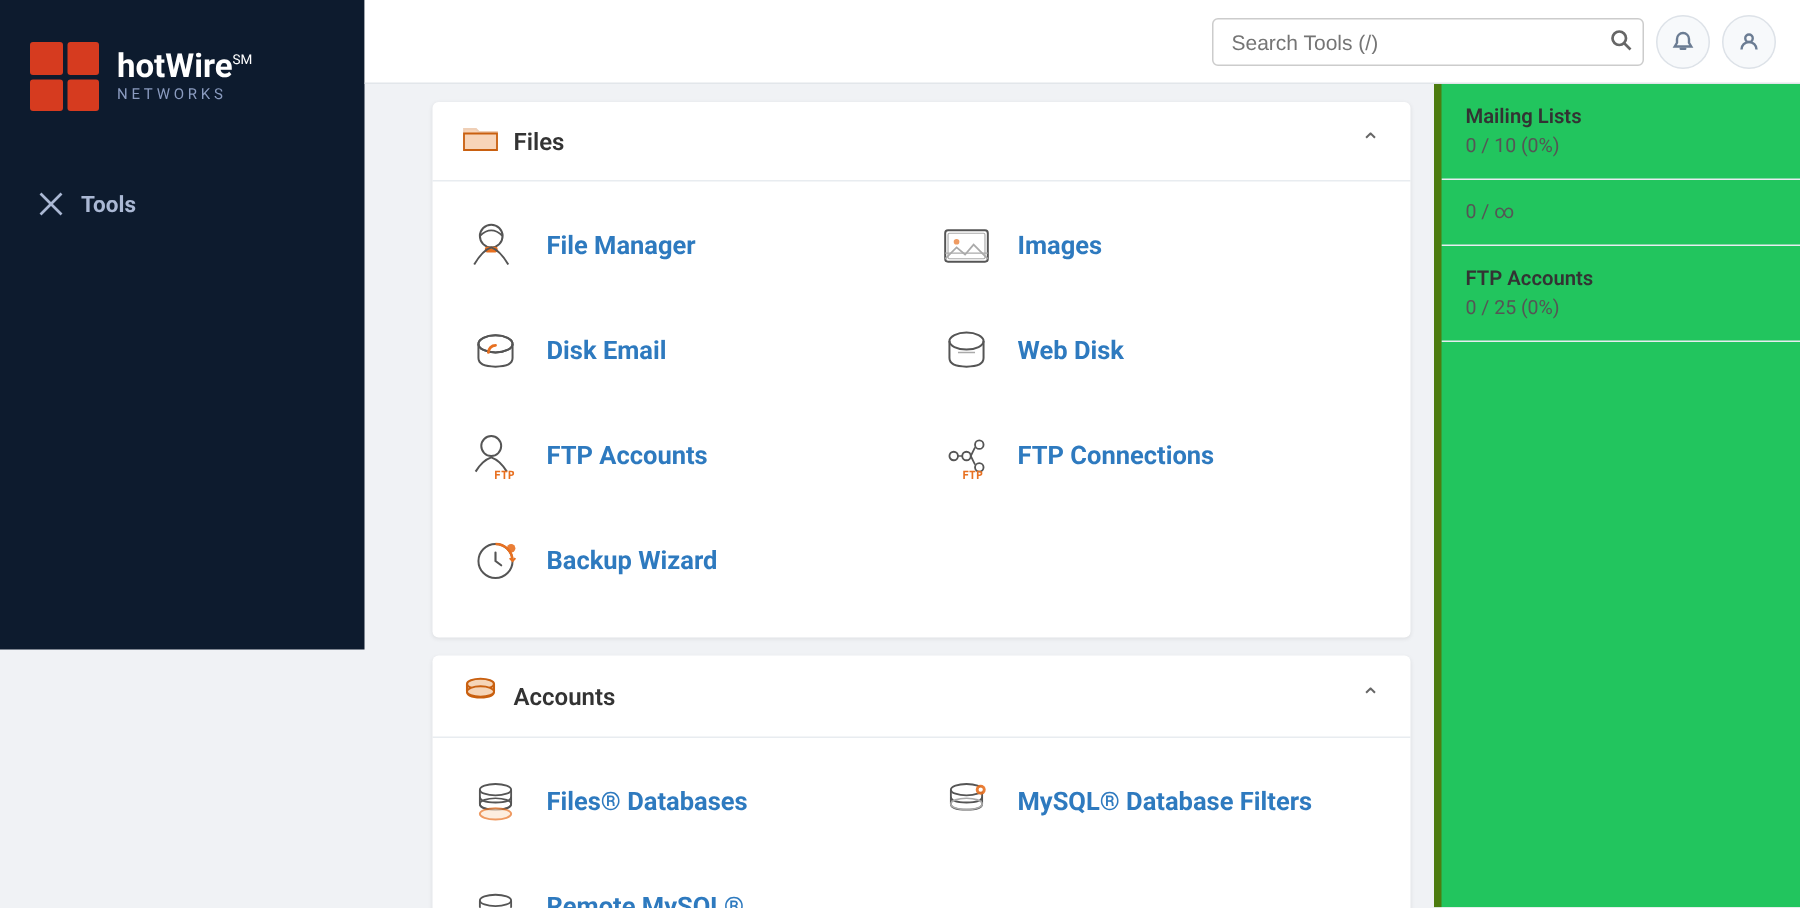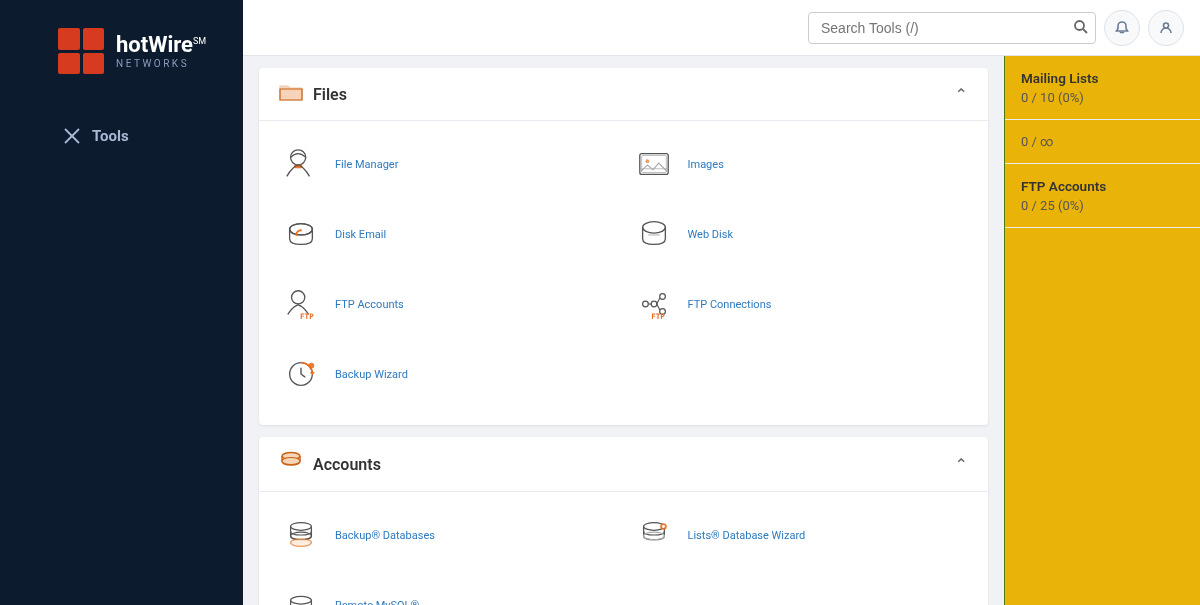--- a/index.html
+++ b/index.html
@@ -6,22 +6,21 @@
     body { font-family: -apple-system, BlinkMacSystemFont, 'Segoe UI', Roboto, sans-serif; background: #f0f2f5; display: flex; height: 605px; overflow: hidden; }
 
     
     .sidebar {
       width: 243px;
       background: #0d1b2e;
       color: white;
       flex-shrink: 0;
       display: flex;
       flex-direction: column;
-      height: 605px;
-      padding-left: 38px;
+      height: 433px;
     }
     .logo-area {
       padding: 28px 20px 20px 20px;
       display: flex;
       align-items: center;
       gap: 12px;
     }
     .sidebar-nav { padding: 20px 0; }
     .sidebar-item {
       display: flex;
@@ -105,20 +104,21 @@
       padding: 12px 16px;
       background: #f0f2f5;
     }
 
     
     .section-card {
       background: #fff;
       border-radius: 4px;
       margin-bottom: 12px;
       box-shadow: 0 1px 3px rgba(0,0,0,0.08);
+      margin-left: 29px;
     }
     .section-header {
       display: flex;
       align-items: center;
       justify-content: space-between;
       padding: 14px 20px;
       border-bottom: 1px solid #e8ecf0;
       cursor: pointer;
     }
     .section-header-left {
@@ -138,43 +138,43 @@
     }
     .tool-item {
       display: flex;
       align-items: center;
       gap: 10px;
       padding: 14px 12px;
       cursor: pointer;
       border-radius: 4px;
     }
     .tool-label {
-      font-size: 11px;
+      font-size: 17px;
       color: #2e7abf;
       text-decoration: none;
-      font-weight: 400;
+      font-weight: 700;
     }
     .tool-icon-wrap {
       width: 42px;
       height: 42px;
       display: flex;
       align-items: center;
       justify-content: flex-start;
       flex-shrink: 0;
     }
     .tool-icon-wrap svg {
       width: 36px;
       height: 36px;
     }
 
     
     .right-panel {
-      width: 196px;
-      background: #eab308;
-      border-left: 1px solid #4d7c0f;
+      width: 244px;
+      background: #22c55e;
+      border-left: 5px solid #4d7c0f;
       overflow-y: auto;
       flex-shrink: 0;
     }
     .right-panel-item {
       padding: 14px 16px;
       border-bottom: 1px solid #e8ecf0;
     }
     .right-panel-title {
       font-size: 13.5px;
       font-weight: 600;
@@ -382,36 +382,36 @@
             <div class="tool-icon-wrap">
               <svg viewBox="0 0 38 38" fill="none">
                 <ellipse cx="19" cy="10" rx="11" ry="4" stroke="#555" stroke-width="1.3" fill="none"></ellipse>
                 <path d="M8 10 v5 Q8 19 19 19 Q30 19 30 15 V10" stroke="#555" stroke-width="1.3" fill="none"></path>
                 <path d="M8 15 v5 Q8 24 19 24 Q30 24 30 20 V15" stroke="#555" stroke-width="1.3" fill="none"></path>
                 <ellipse cx="19" cy="20" rx="11" ry="4" stroke="#555" stroke-width="1.2" fill="none"></ellipse>
 
                 <ellipse cx="19" cy="27" rx="11" ry="4" stroke="#e87020" stroke-width="1.4" fill="#fde8d4" opacity="0.7"></ellipse>
               </svg>
             </div>
-            <span class="tool-label">Backup® Databases</span>
+            <span class="tool-label">Files® Databases</span>
           </div>
 
           <div class="tool-item">
             <div class="tool-icon-wrap">
               <svg viewBox="0 0 38 38" fill="none">
                 <ellipse cx="19" cy="10" rx="11" ry="4" stroke="#555" stroke-width="1.3" fill="none"></ellipse>
                 <path d="M8 10 v5 Q8 19 19 19 Q30 19 30 15 V10" stroke="#555" stroke-width="1.3" fill="none"></path>
                 <path d="M8 15 v5 Q8 24 19 24 Q30 24 30 20 V15" stroke="#555" stroke-width="1.3" fill="none"></path>
                 <ellipse cx="19" cy="20" rx="11" ry="4" stroke="#aaa" stroke-width="1.2" fill="none"></ellipse>
 
                 <circle cx="29" cy="10" r="3.5" fill="#e87020" opacity="0.9"></circle>
                 <circle cx="29" cy="10" r="1.5" fill="white"></circle>
               </svg>
             </div>
-            <span class="tool-label">Lists® Database Wizard</span>
+            <span class="tool-label">MySQL® Database Filters</span>
           </div>
 
           <div class="tool-item">
             <div class="tool-icon-wrap">
               <svg viewBox="0 0 38 38" fill="none">
                 <ellipse cx="19" cy="14" rx="11" ry="4" stroke="#555" stroke-width="1.3" fill="none"></ellipse>
                 <path d="M8 14 v5 Q8 23 19 23 Q30 23 30 19 V14" stroke="#555" stroke-width="1.3" fill="none"></path>
                 <path d="M8 19 v5 Q8 28 19 28 Q30 28 30 24 V19" stroke="#aaa" stroke-width="1.3" fill="none"></path>
                 <ellipse cx="19" cy="24" rx="11" ry="4" stroke="#aaa" stroke-width="1.2" fill="none"></ellipse>
 

